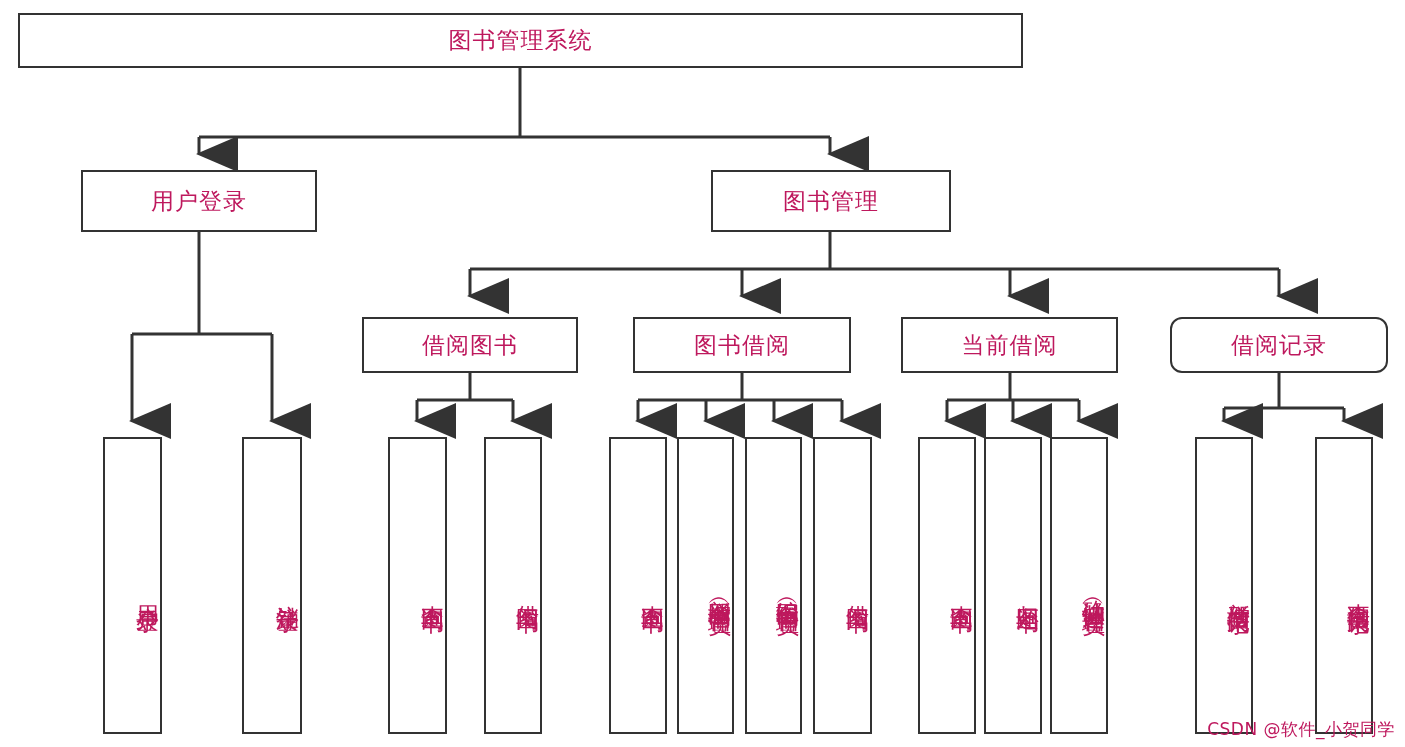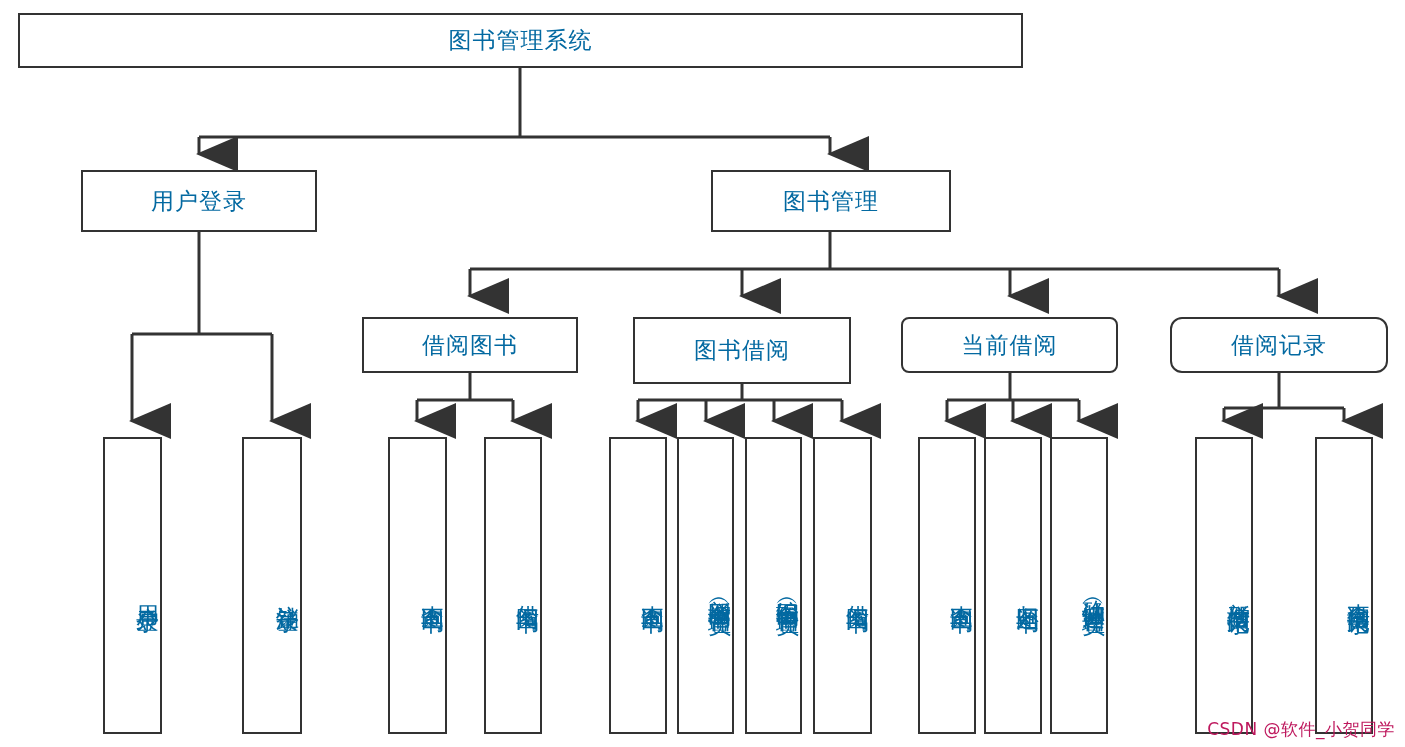--- a/index.html
+++ b/index.html
@@ -27,21 +27,21 @@
     pointer-events: none;
   }
   .node {
     position: absolute;
     box-sizing: border-box;
     background: #ffffff;
     border: 2px solid #333333;
     display: flex;
     align-items: center;
     justify-content: center;
-    color: #0369a1;
+    color: #be185d;
   }
   .node.horiz {
     font-size: 23px;
     letter-spacing: 1px;
   }
   .node.vert {
     writing-mode: vertical-rl;
     text-orientation: upright;
     font-size: 23px;
     letter-spacing: 2px;
@@ -133,25 +133,25 @@
   </div>
 
   <div class="node horiz" style="left:711px; top:170px; width:240px; height:62px;">
     <span class="node-label">图书管理</span>
   </div>
 
   <div class="node horiz" style="left:362px; top:317px; width:216px; height:56px;">
     <span class="node-label">借阅图书</span>
   </div>
 
-  <div class="node horiz" style="left:633px; top:317px; width:218px; height:67px;">
+  <div class="node horiz" style="left:633px; top:317px; width:218px; height:56px;">
     <span class="node-label">图书借阅</span>
   </div>
 
-  <div class="node horiz" style="left:901px; top:317px; width:217px; height:56px;border-radius:8px;">
+  <div class="node horiz" style="left:901px; top:317px; width:217px; height:56px;">
     <span class="node-label">当前借阅</span>
   </div>
 
   <div class="node horiz" style="left:1170px; top:317px; width:218px; height:56px;border-radius:12px;">
     <span class="node-label">借阅记录</span>
   </div>
 
   <div class="node vert" style="left:103px; top:437px; width:59px; height:297px;">
     <span class="node-label">用户登录</span>
   </div>

